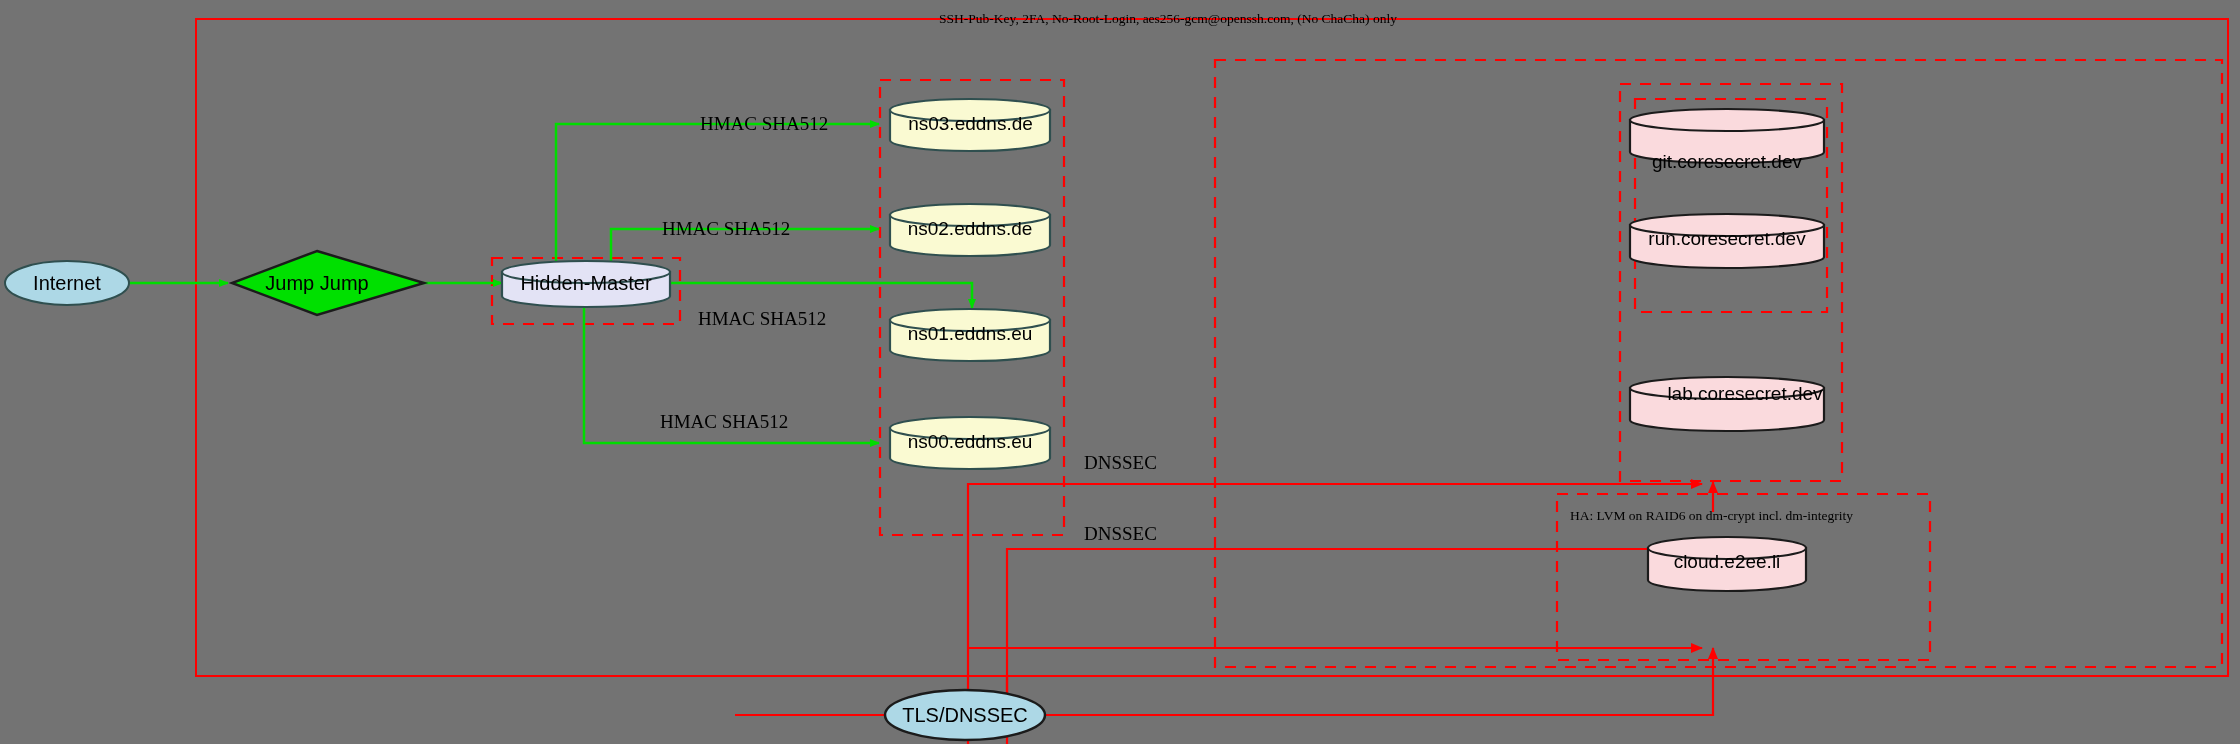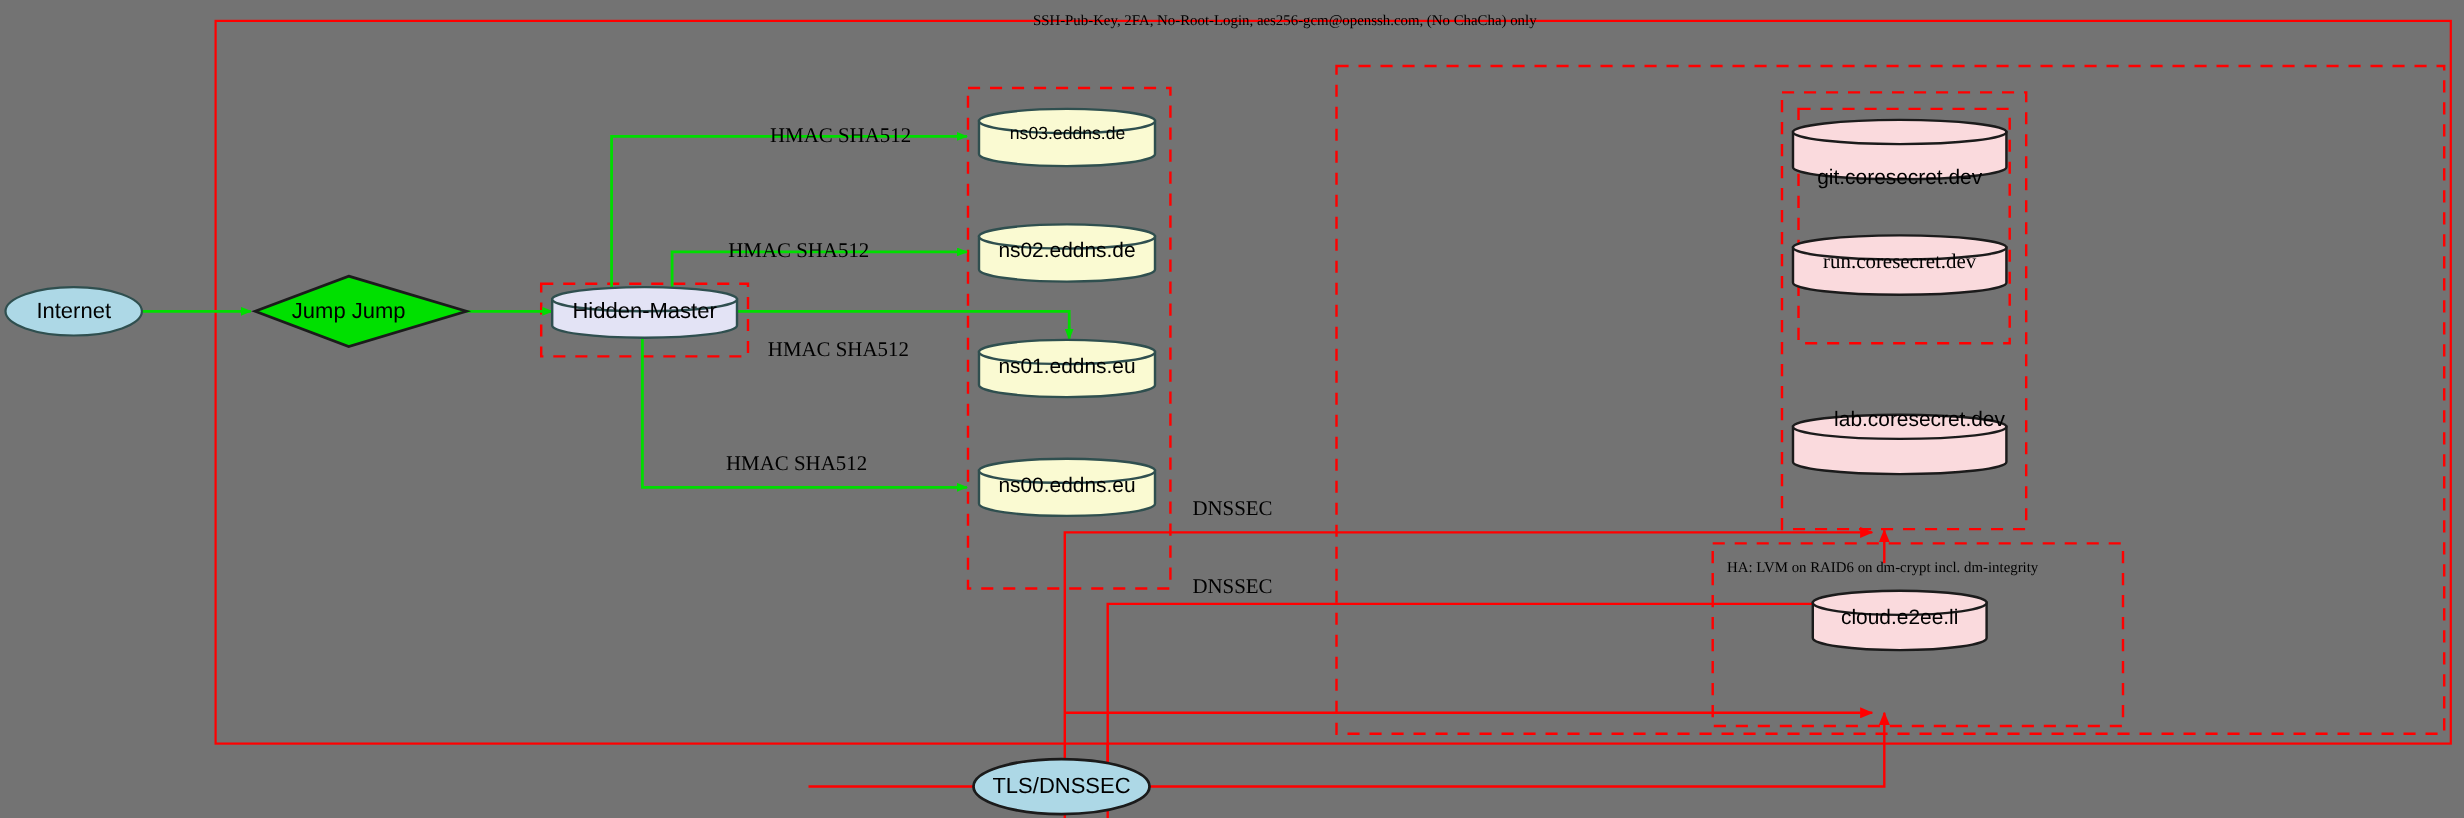--- a/index.html
+++ b/index.html
@@ -120,28 +120,28 @@
 
 
   <div class="lbl boxlabel" style="left:1570px;top:508px;font-size:13.5px;">HA: LVM on RAID6 on dm-crypt incl. dm-integrity</div>
 
   <div class="node-text" style="left:5px;top:272px;width:124px;font-size:20px;">Internet</div>
 
   <div class="node-text" style="left:255px;top:272px;width:124px;font-size:20px;">Jump Jump</div>
 
   <div class="node-text" style="left:502px;top:272px;width:168px;font-size:20px;">Hidden-Master</div>
 
-  <div class="node-text" style="left:890px;top:113px;width:161px;font-size:16px;">ns03.eddns.de</div>
+  <div class="node-text" style="left:890px;top:113px;width:161px;font-size:19px;">ns03.eddns.de</div>
   <div class="node-text" style="left:890px;top:218px;width:160px;font-size:19px;">ns02.eddns.de</div>
   <div class="node-text" style="left:890px;top:323px;width:160px;font-size:19px;">ns01.eddns.eu</div>
   <div class="node-text" style="left:890px;top:431px;width:160px;font-size:19px;">ns00.eddns.eu</div>
 
   <div class="node-text" style="left:1630px;top:123px;width:194px;font-size:19px;margin-top:28px;">git.coresecret.dev</div>
-  <div class="node-text" style="left:1630px;top:228px;width:194px;font-size:19px;font-family:Liberation Serif, serif;">run.coresecret.dev</div>
-  <div class="node-text" style="left:1630px;top:371px;width:230px;font-size:19px;">lab.coresecret.dev</div>
+  <div class="node-text" style="left:1630px;top:228px;width:194px;font-size:19px;">run.coresecret.dev</div>
+  <div class="node-text" style="left:1630px;top:383px;width:230px;font-size:19px;">lab.coresecret.dev</div>
   <div class="node-text" style="left:1648px;top:551px;width:158px;font-size:19px;">cloud.e2ee.li</div>
 
   <div class="node-text" style="left:885px;top:704px;width:160px;font-size:20px;">TLS/DNSSEC</div>
 
   <div class="lbl edgelabel" style="left:700px;top:113px;">HMAC SHA512</div>
   <div class="lbl edgelabel" style="left:662px;top:218px;">HMAC SHA512</div>
   <div class="lbl edgelabel" style="left:698px;top:308px;">HMAC SHA512</div>
   <div class="lbl edgelabel" style="left:660px;top:411px;">HMAC SHA512</div>
 
   <div class="lbl edgelabel" style="left:1084px;top:452px;">DNSSEC</div>

